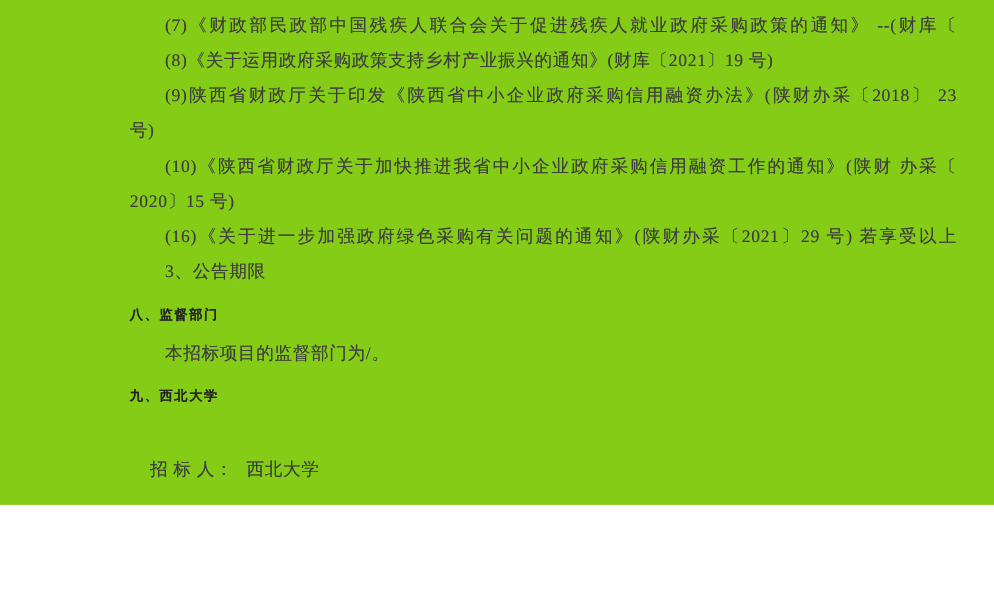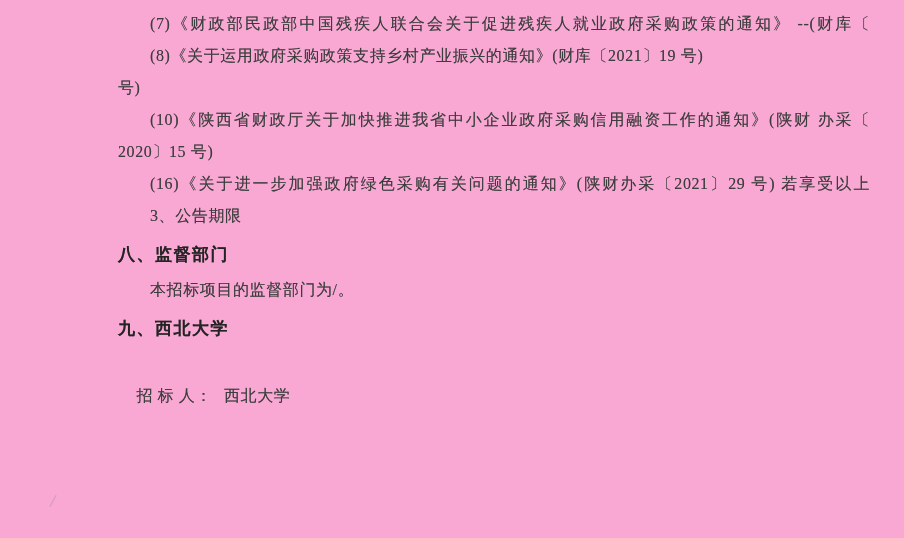--- a/index.html
+++ b/index.html
@@ -1,44 +1,44 @@
 <!DOCTYPE html>
 <html><head>
 <meta charset="utf-8">
 <style>
   * { box-sizing: border-box; }
   html, body { margin: 0; padding: 0; background: #ffffff; }
 
   .page {
     position: relative;
     width: 904px;
-    height: 538px;
+    height: 459px;
     overflow: hidden;
-    background: #f9a8d4;
+    background: #84cc16;
     color: #3d3d3d;
     font-family: "Liberation Serif", "DejaVu Serif", serif;
     font-size: 16px;
     padding: 8px 34px 0 118px;
   }
 
   .ln {
     margin: 0;
     line-height: 32px;
     letter-spacing: 0.6px;
     white-space: pre-wrap;
     text-shadow: 0 0 0.5px rgba(70,70,70,0.55);
   }
   .indent { text-indent: 2em; }
   .full   { text-align: justify; text-align-last: justify; }
 
   .heading {
     margin: 5px 0 3px 0;
     font-family: "DejaVu Sans", "Liberation Sans", sans-serif;
     font-weight: 700;
-    font-size: 17px;
+    font-size: 12px;
     line-height: 34px;
     color: #242424;
     letter-spacing: 1.5px;
     text-shadow: 0 0 0.6px rgba(40,40,40,0.6);
   }
 
   .contact-row .contact-label { margin-right: 0.75em; margin-top: 16px; }
 
   .scan-artifact {
     position: absolute;
@@ -53,20 +53,21 @@
 </style>
 </head>
 <body>
 
 <div class="page">
 
   <p class="ln indent full">(7)《财政部民政部中国残疾人联合会关于促进残疾人就业政府采购政策的通知》 --(财库〔</p>
 
   <p class="ln indent">(8)《关于运用政府采购政策支持乡村产业振兴的通知》(财库〔2021〕19 号)</p>
 
+  <p class="ln indent full">(9)陕西省财政厅关于印发《陕西省中小企业政府采购信用融资办法》(陕财办采〔2018〕 23</p>
   <p class="ln">号)</p>
 
   <p class="ln indent full">(10)《陕西省财政厅关于加快推进我省中小企业政府采购信用融资工作的通知》(陕财 办采〔</p>
   <p class="ln">2020〕15 号)</p>
 
   <p class="ln indent full">(16)《关于进一步加强政府绿色采购有关问题的通知》(陕财办采〔2021〕29 号) 若享受以上</p>
 
   <p class="ln indent">3、公告期限</p>
 
   <h2 class="heading">八、监督部门</h2>

